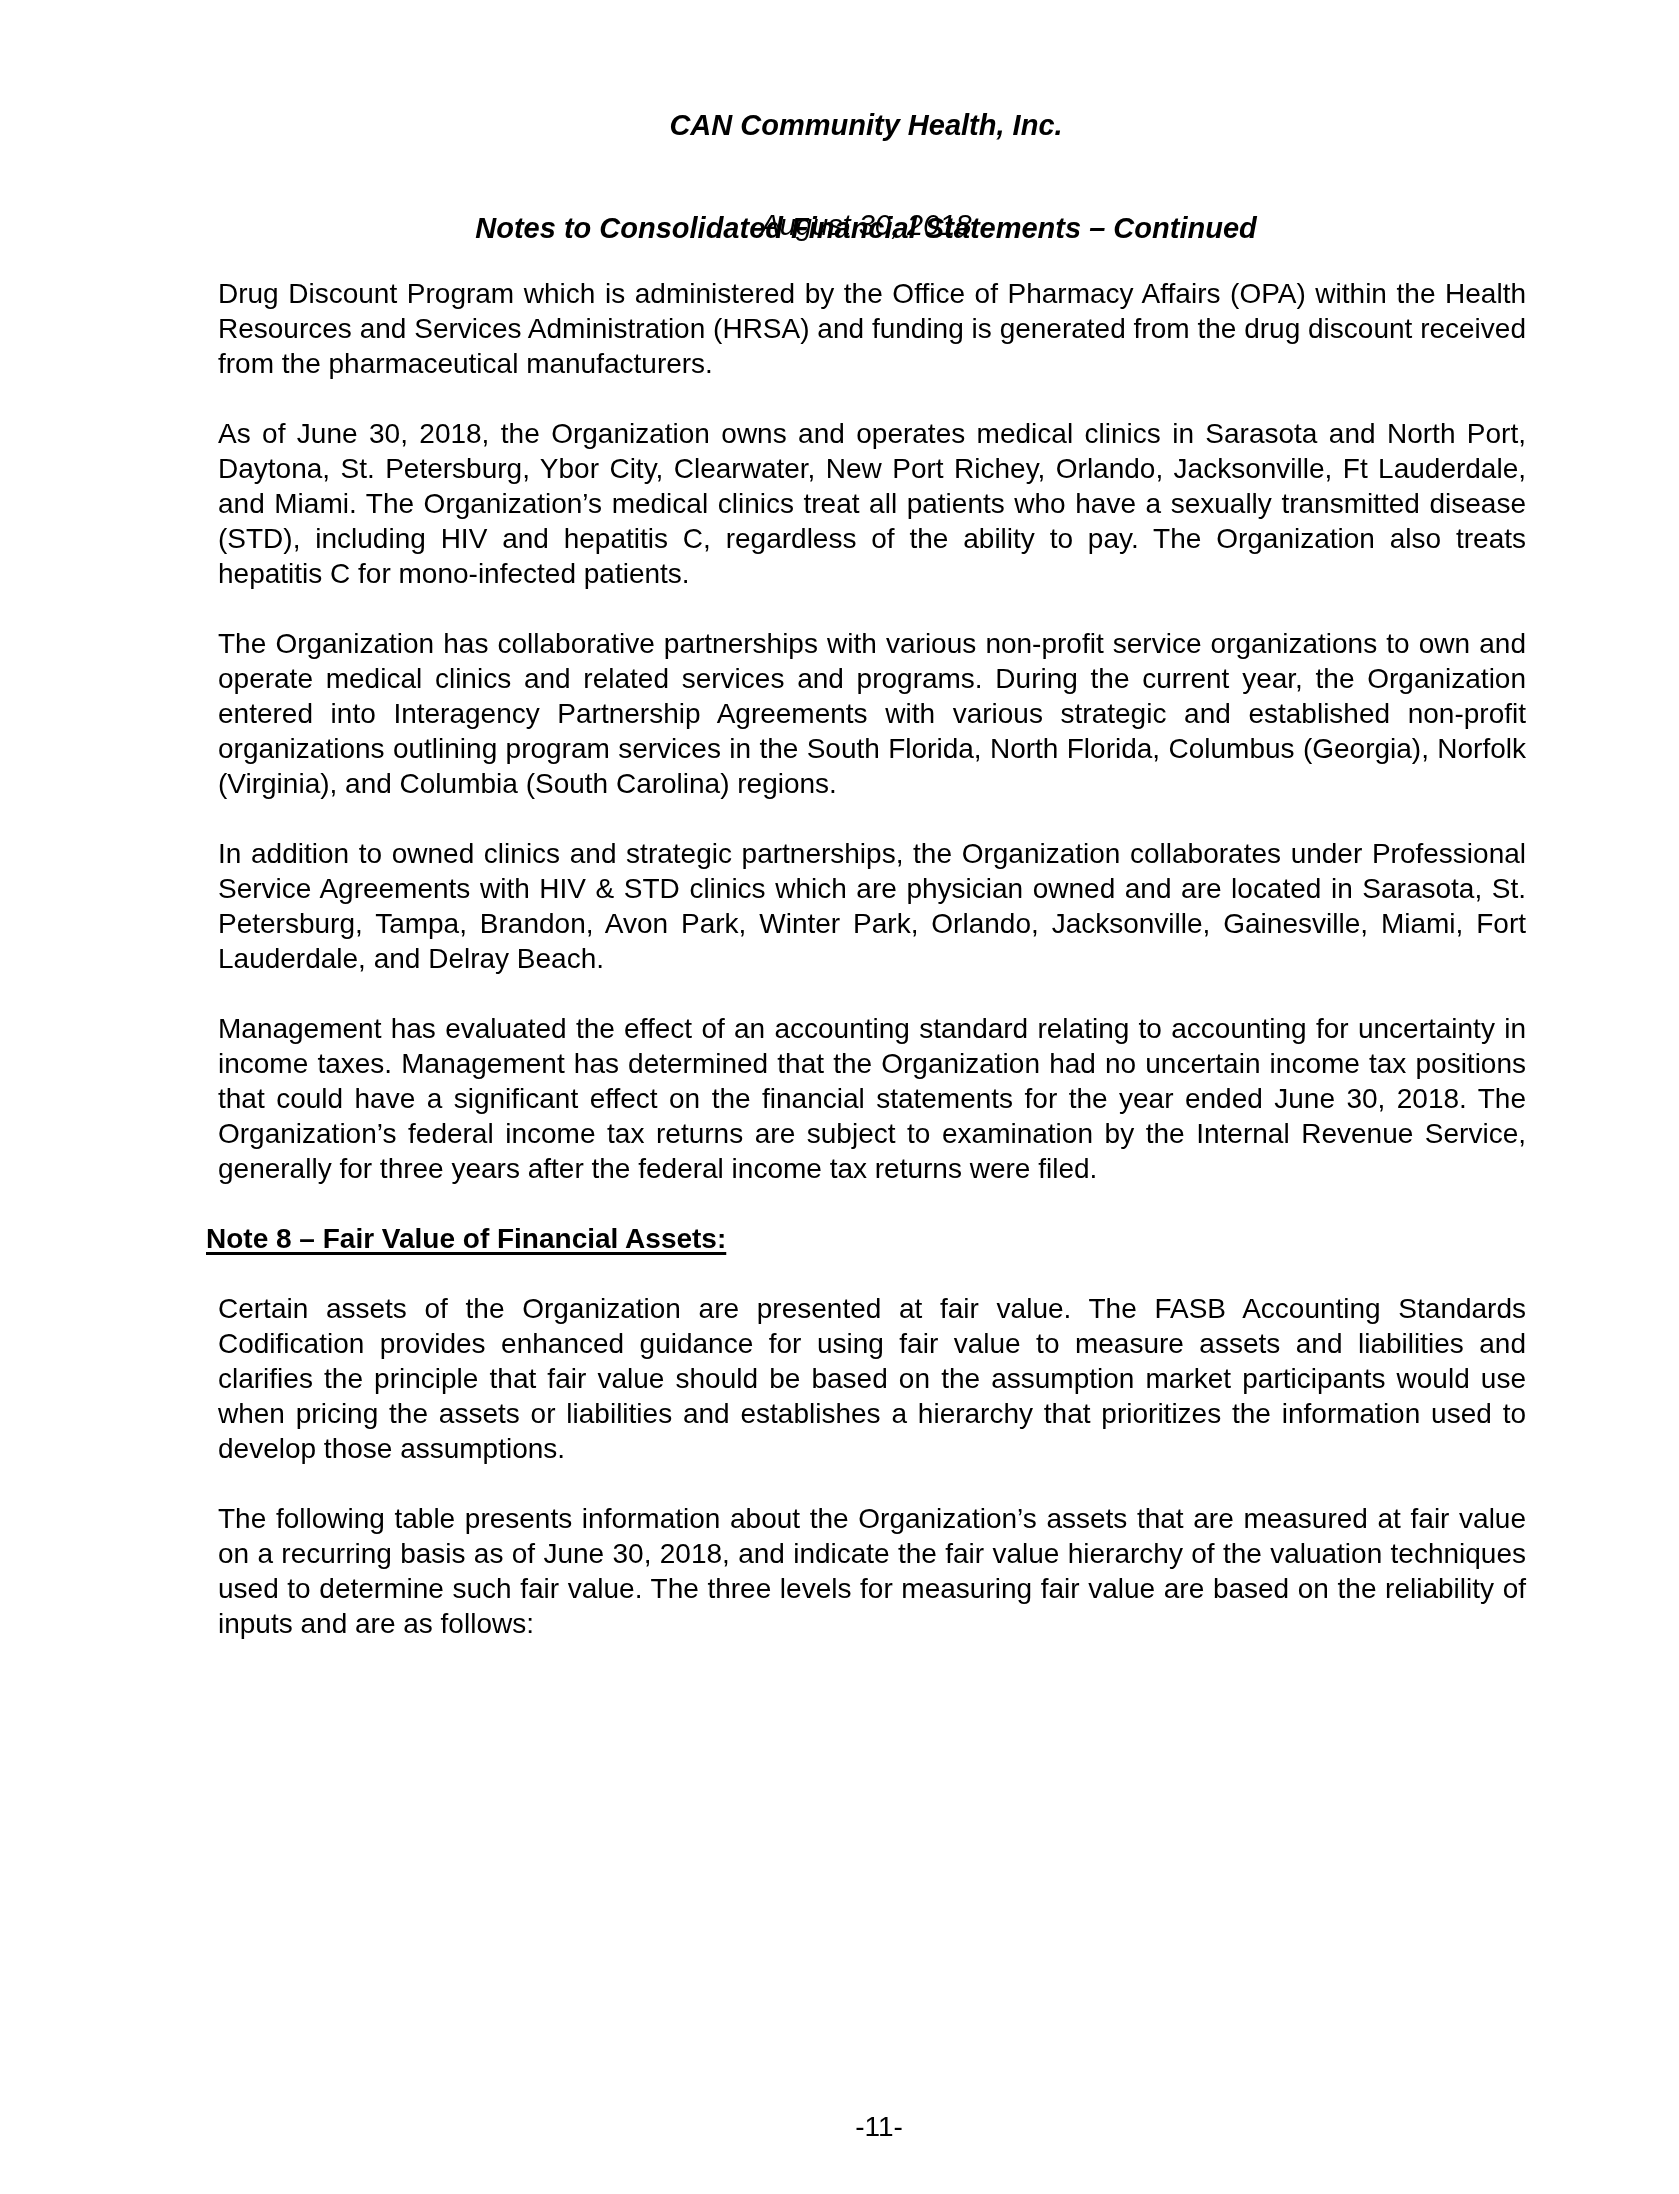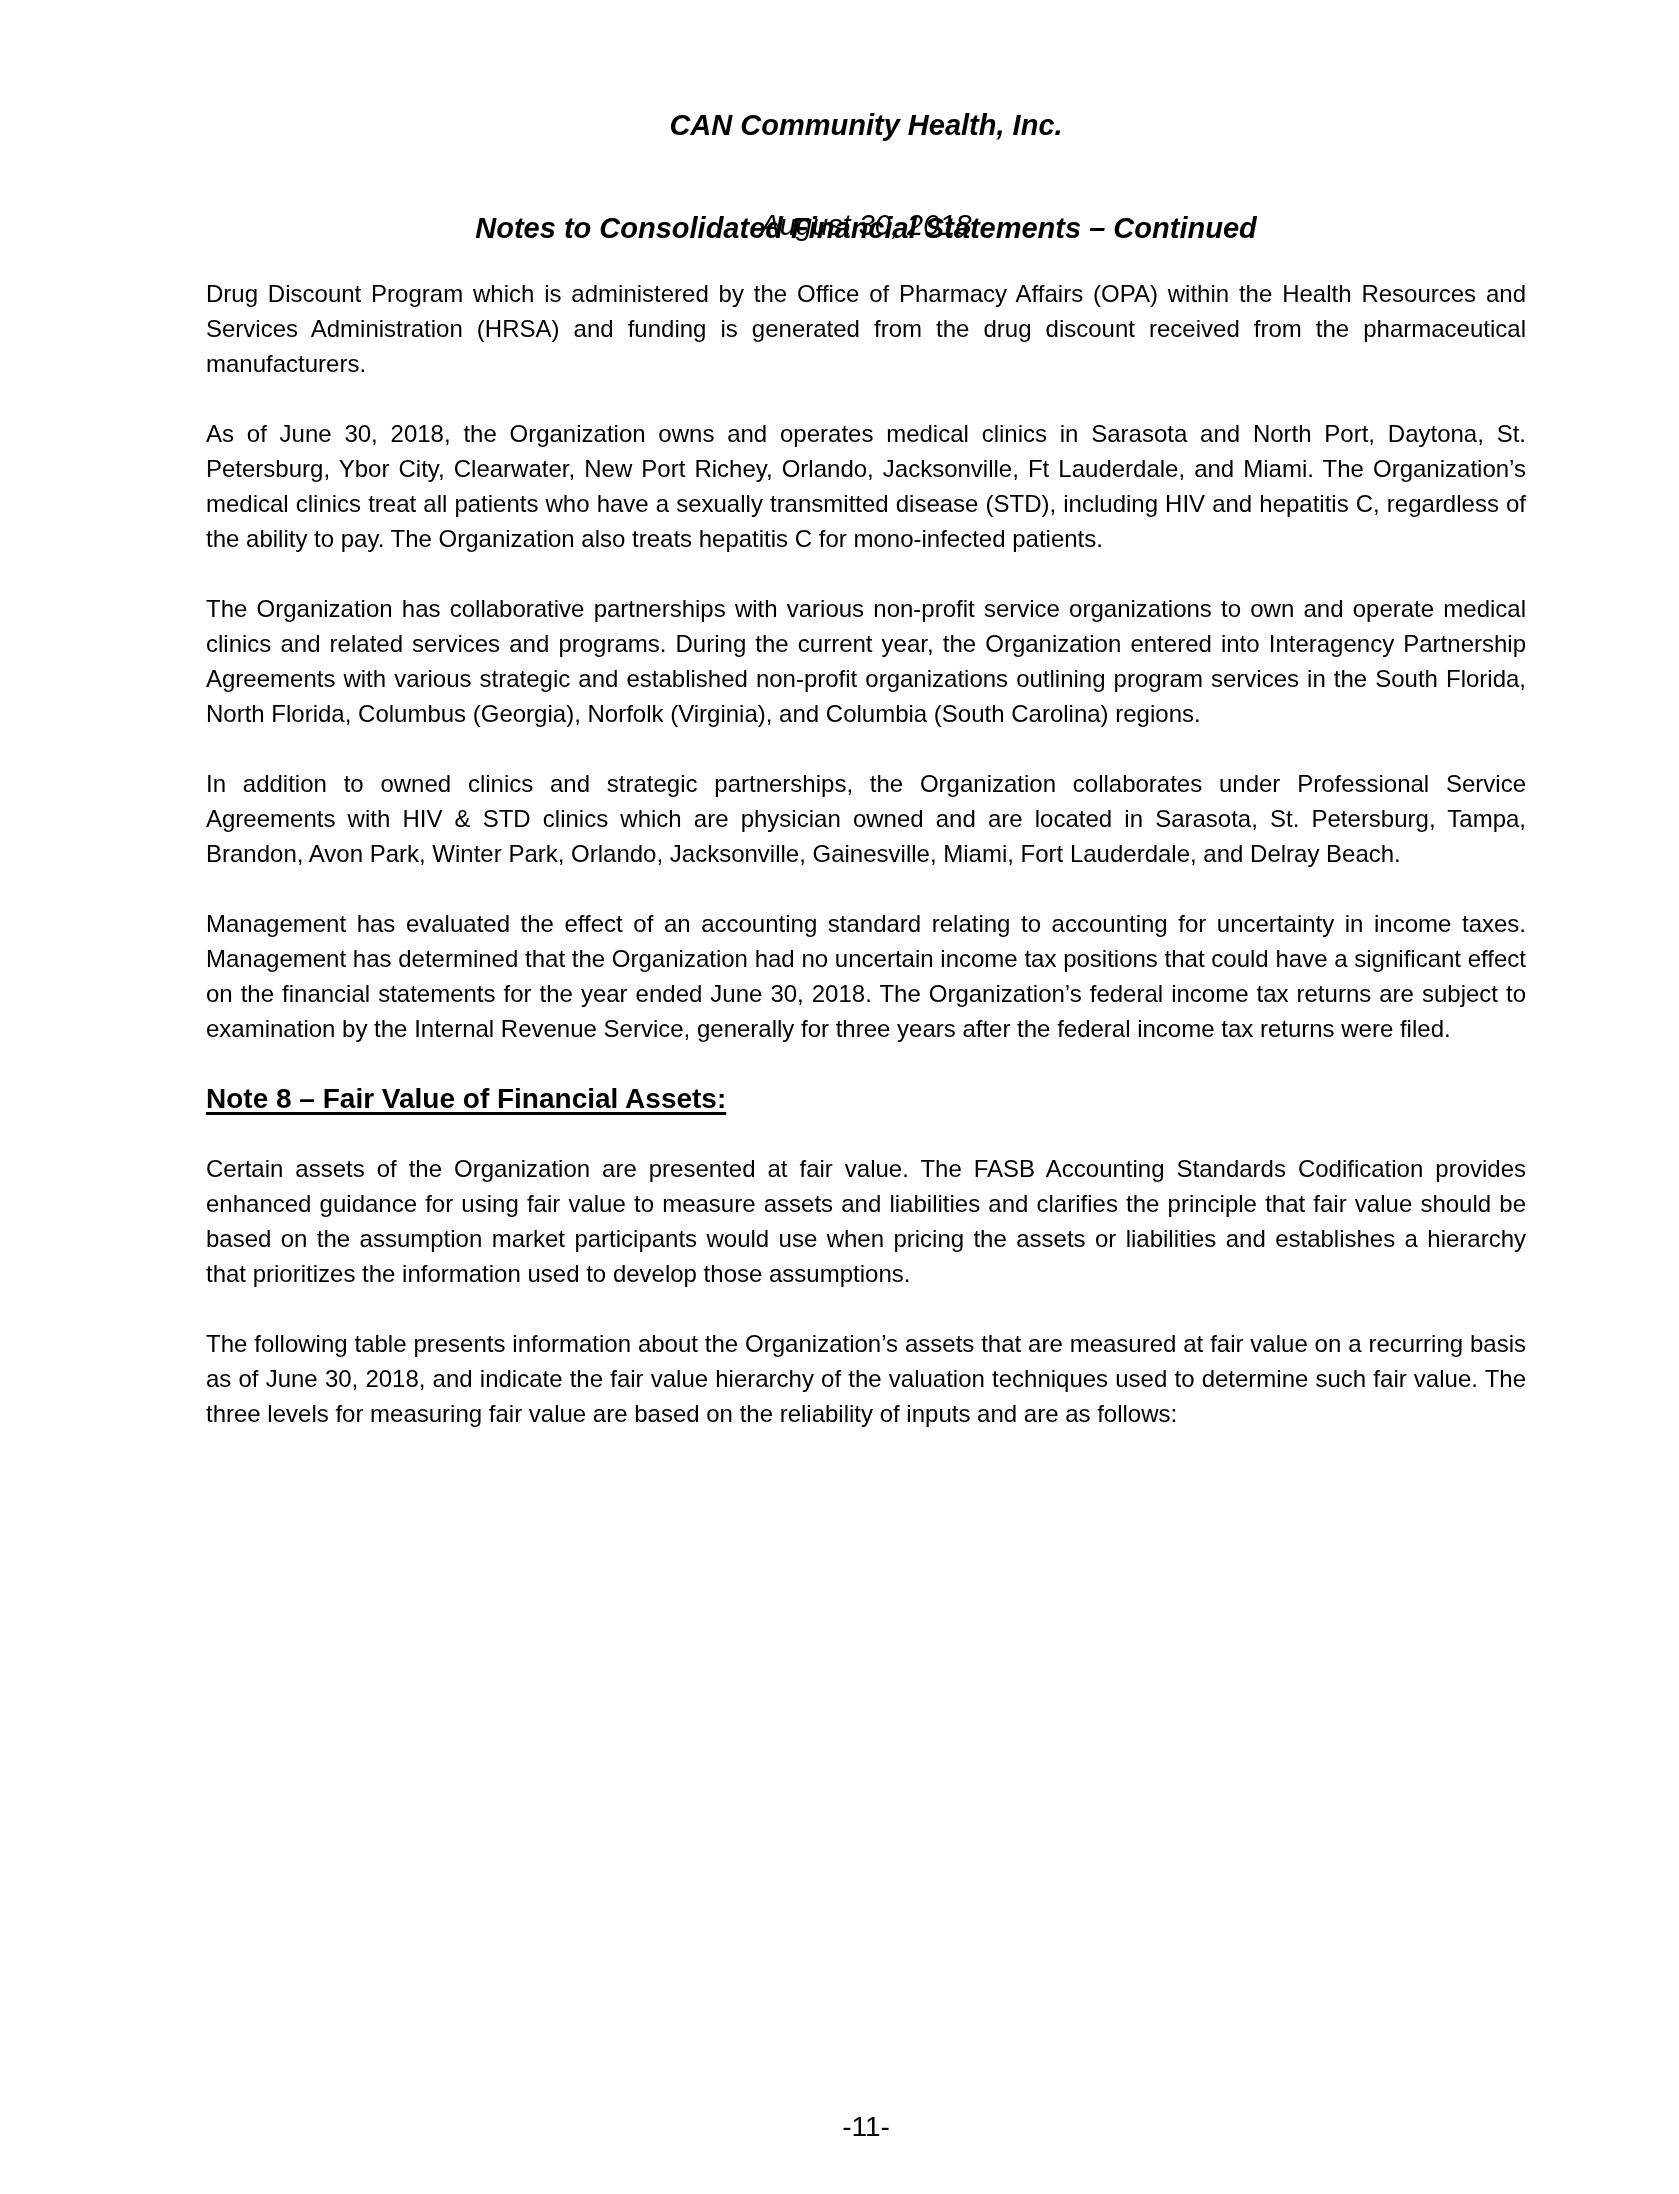--- a/index.html
+++ b/index.html
@@ -33,29 +33,29 @@
     .note-heading {
       font-weight: bold;
       text-decoration: underline;
       text-decoration-thickness: 2.5px;
       text-underline-offset: 4px;
       font-size: 28px;
       line-height: 35px;
       margin: 0 0 35px 0;
     }
     p.para {
-      font-size: 24px;
+      font-size: 28px;
       line-height: 35px;
-      margin: 0 0 35px 0;
+      margin: 0 0 35px 12px;
       text-align: justify;
     }
     .footer {
       position: absolute;
       top: 2109px;
-      left: 0;
+      left: 13px;
       width: 100%;
       text-align: center;
       font-size: 28px;
       line-height: 35px;
     }
   </style>
 </head>
 <body>
 
 <div class="page">

